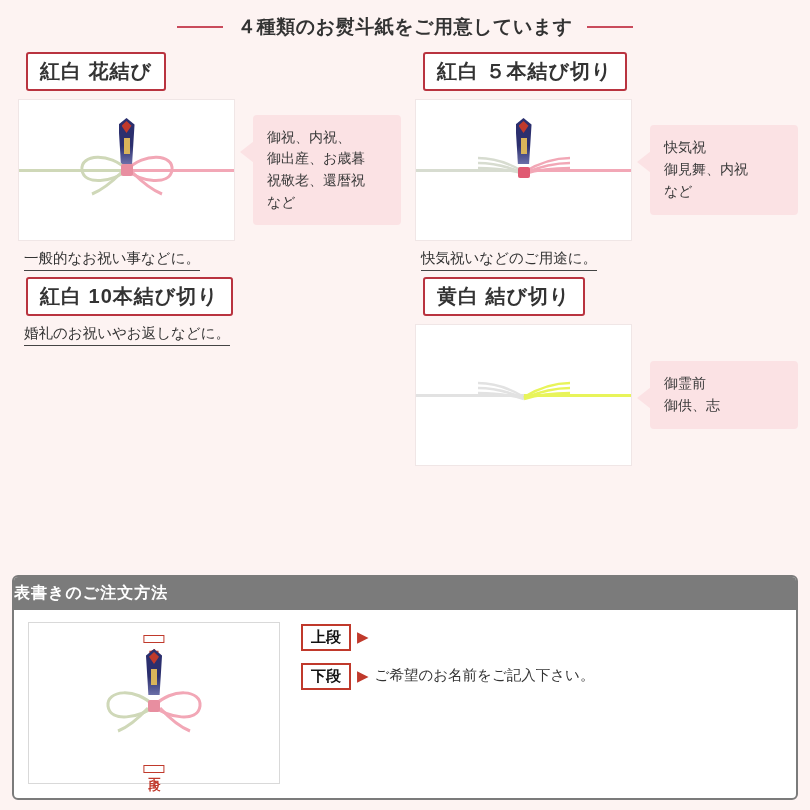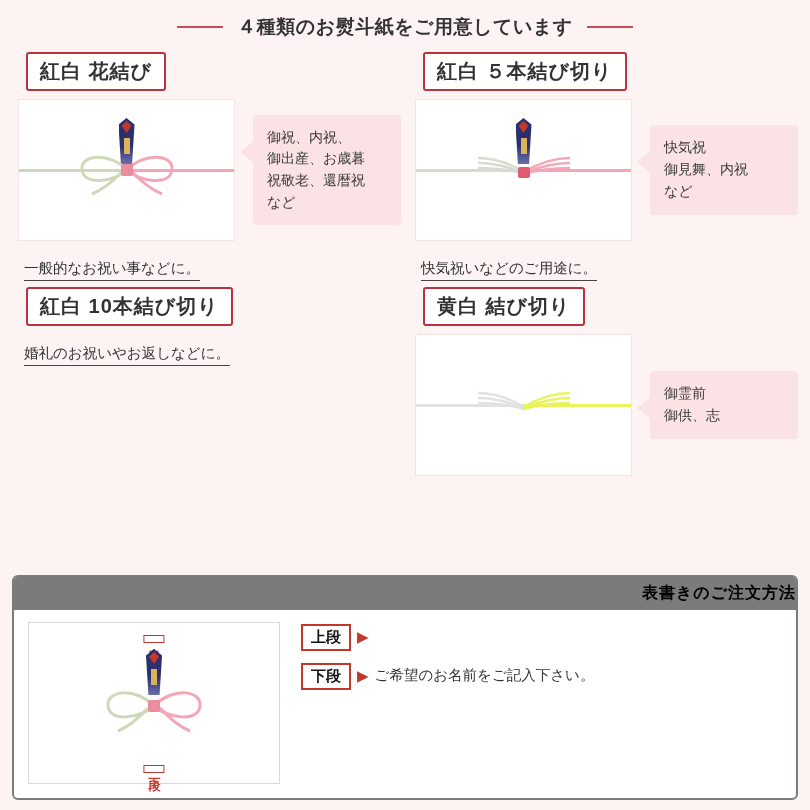--- a/index.html
+++ b/index.html
@@ -104,39 +104,39 @@
     align-self:center;
   }
   .balloon:before{
     content:"";
     position:absolute;left:-13px;top:26px;
     border-top:11px solid transparent;
     border-bottom:11px solid transparent;
     border-right:14px solid #fbe2e4;
   }
   .caption{
-    margin-top:18px;
+    margin-top:8px;
     margin-left:6px;
     font-size:14.5px;
     border-bottom:1.5px solid #444;
     display:inline-block;
     padding-bottom:2px;
   }
 
   
   .panel{
     position:absolute;left:12px;right:12px;bottom:10px;
     background:#fff;
     border:2px solid #7b7b7b;
     border-radius:6px;
     overflow:hidden;
   }
   .panel-head{
-    background:#7b7b7b;color:#000000;
-    text-align:right;font-size:16px;font-weight:bold;
+    background:#7b7b7b;color:#ffffff;
+    text-align:left;font-size:16px;font-weight:bold;
     padding:6px 0;letter-spacing:1px;
   }
   .panel-body{
     display:flex;align-items:flex-start;
     padding:12px 14px 14px 14px;
     gap:21px;
   }
   .sample{
     width:250px;height:160px;background:#fff;
     border:1px solid #d9d9d9;position:relative;flex:0 0 auto;

